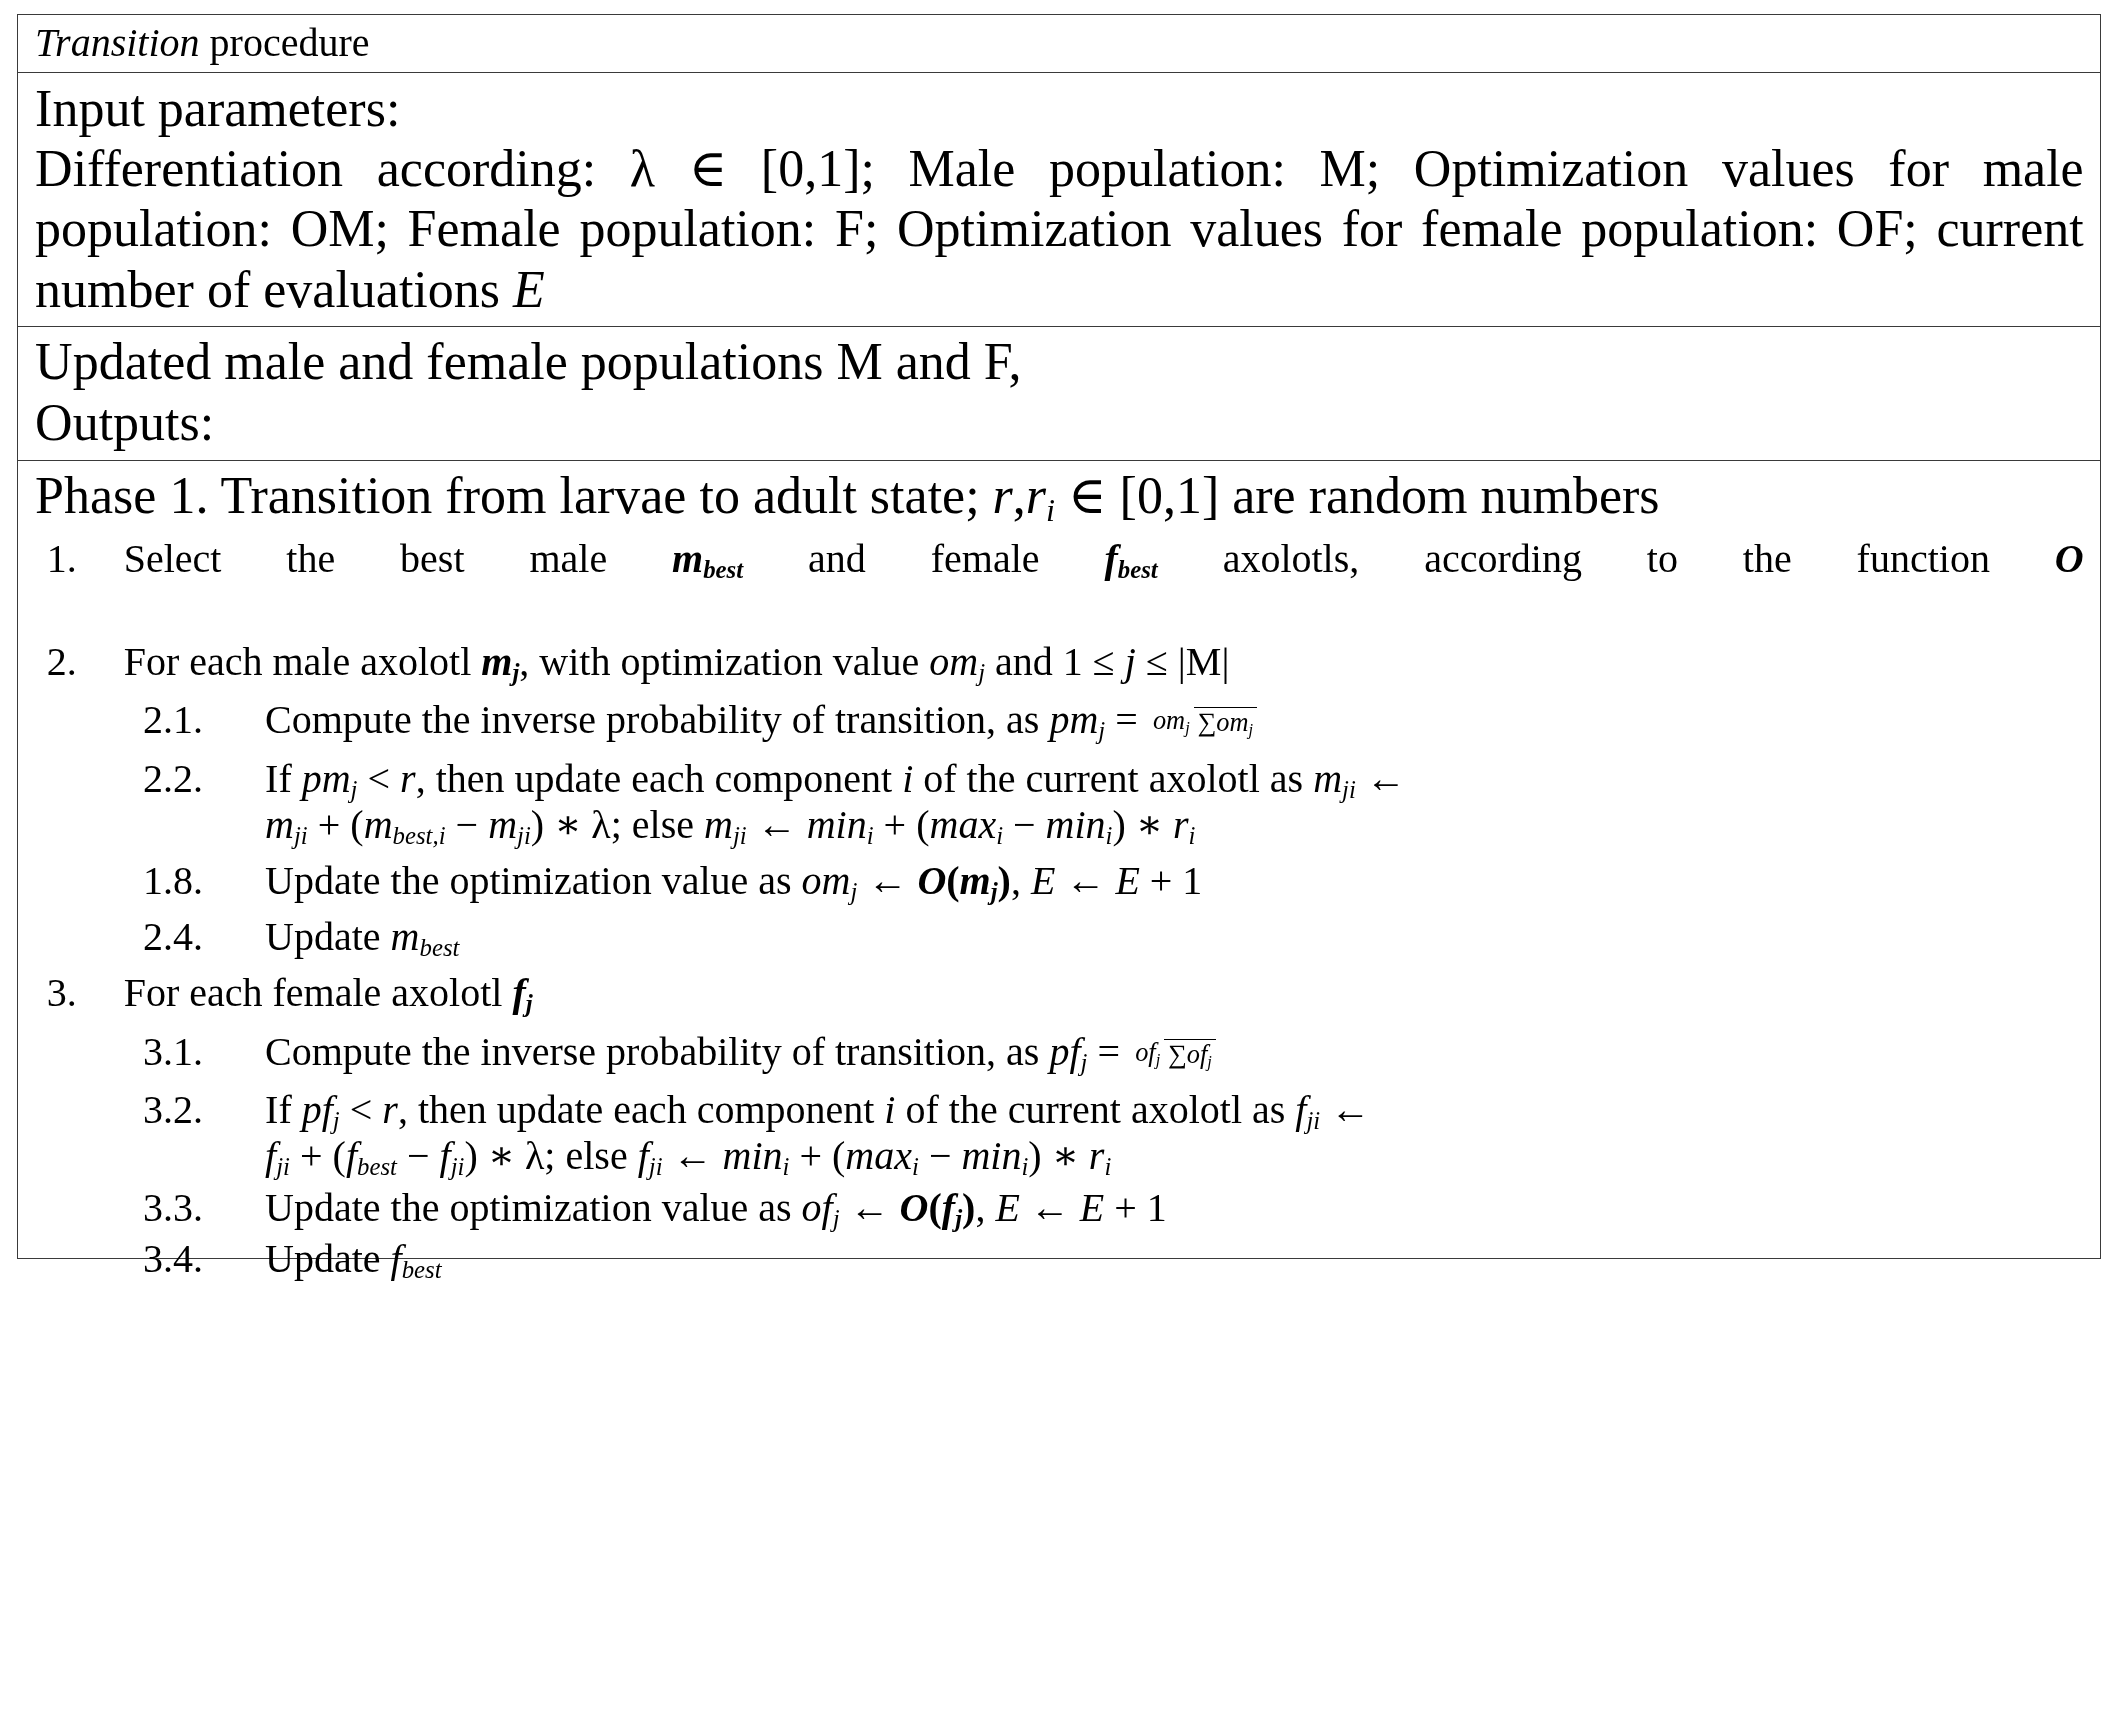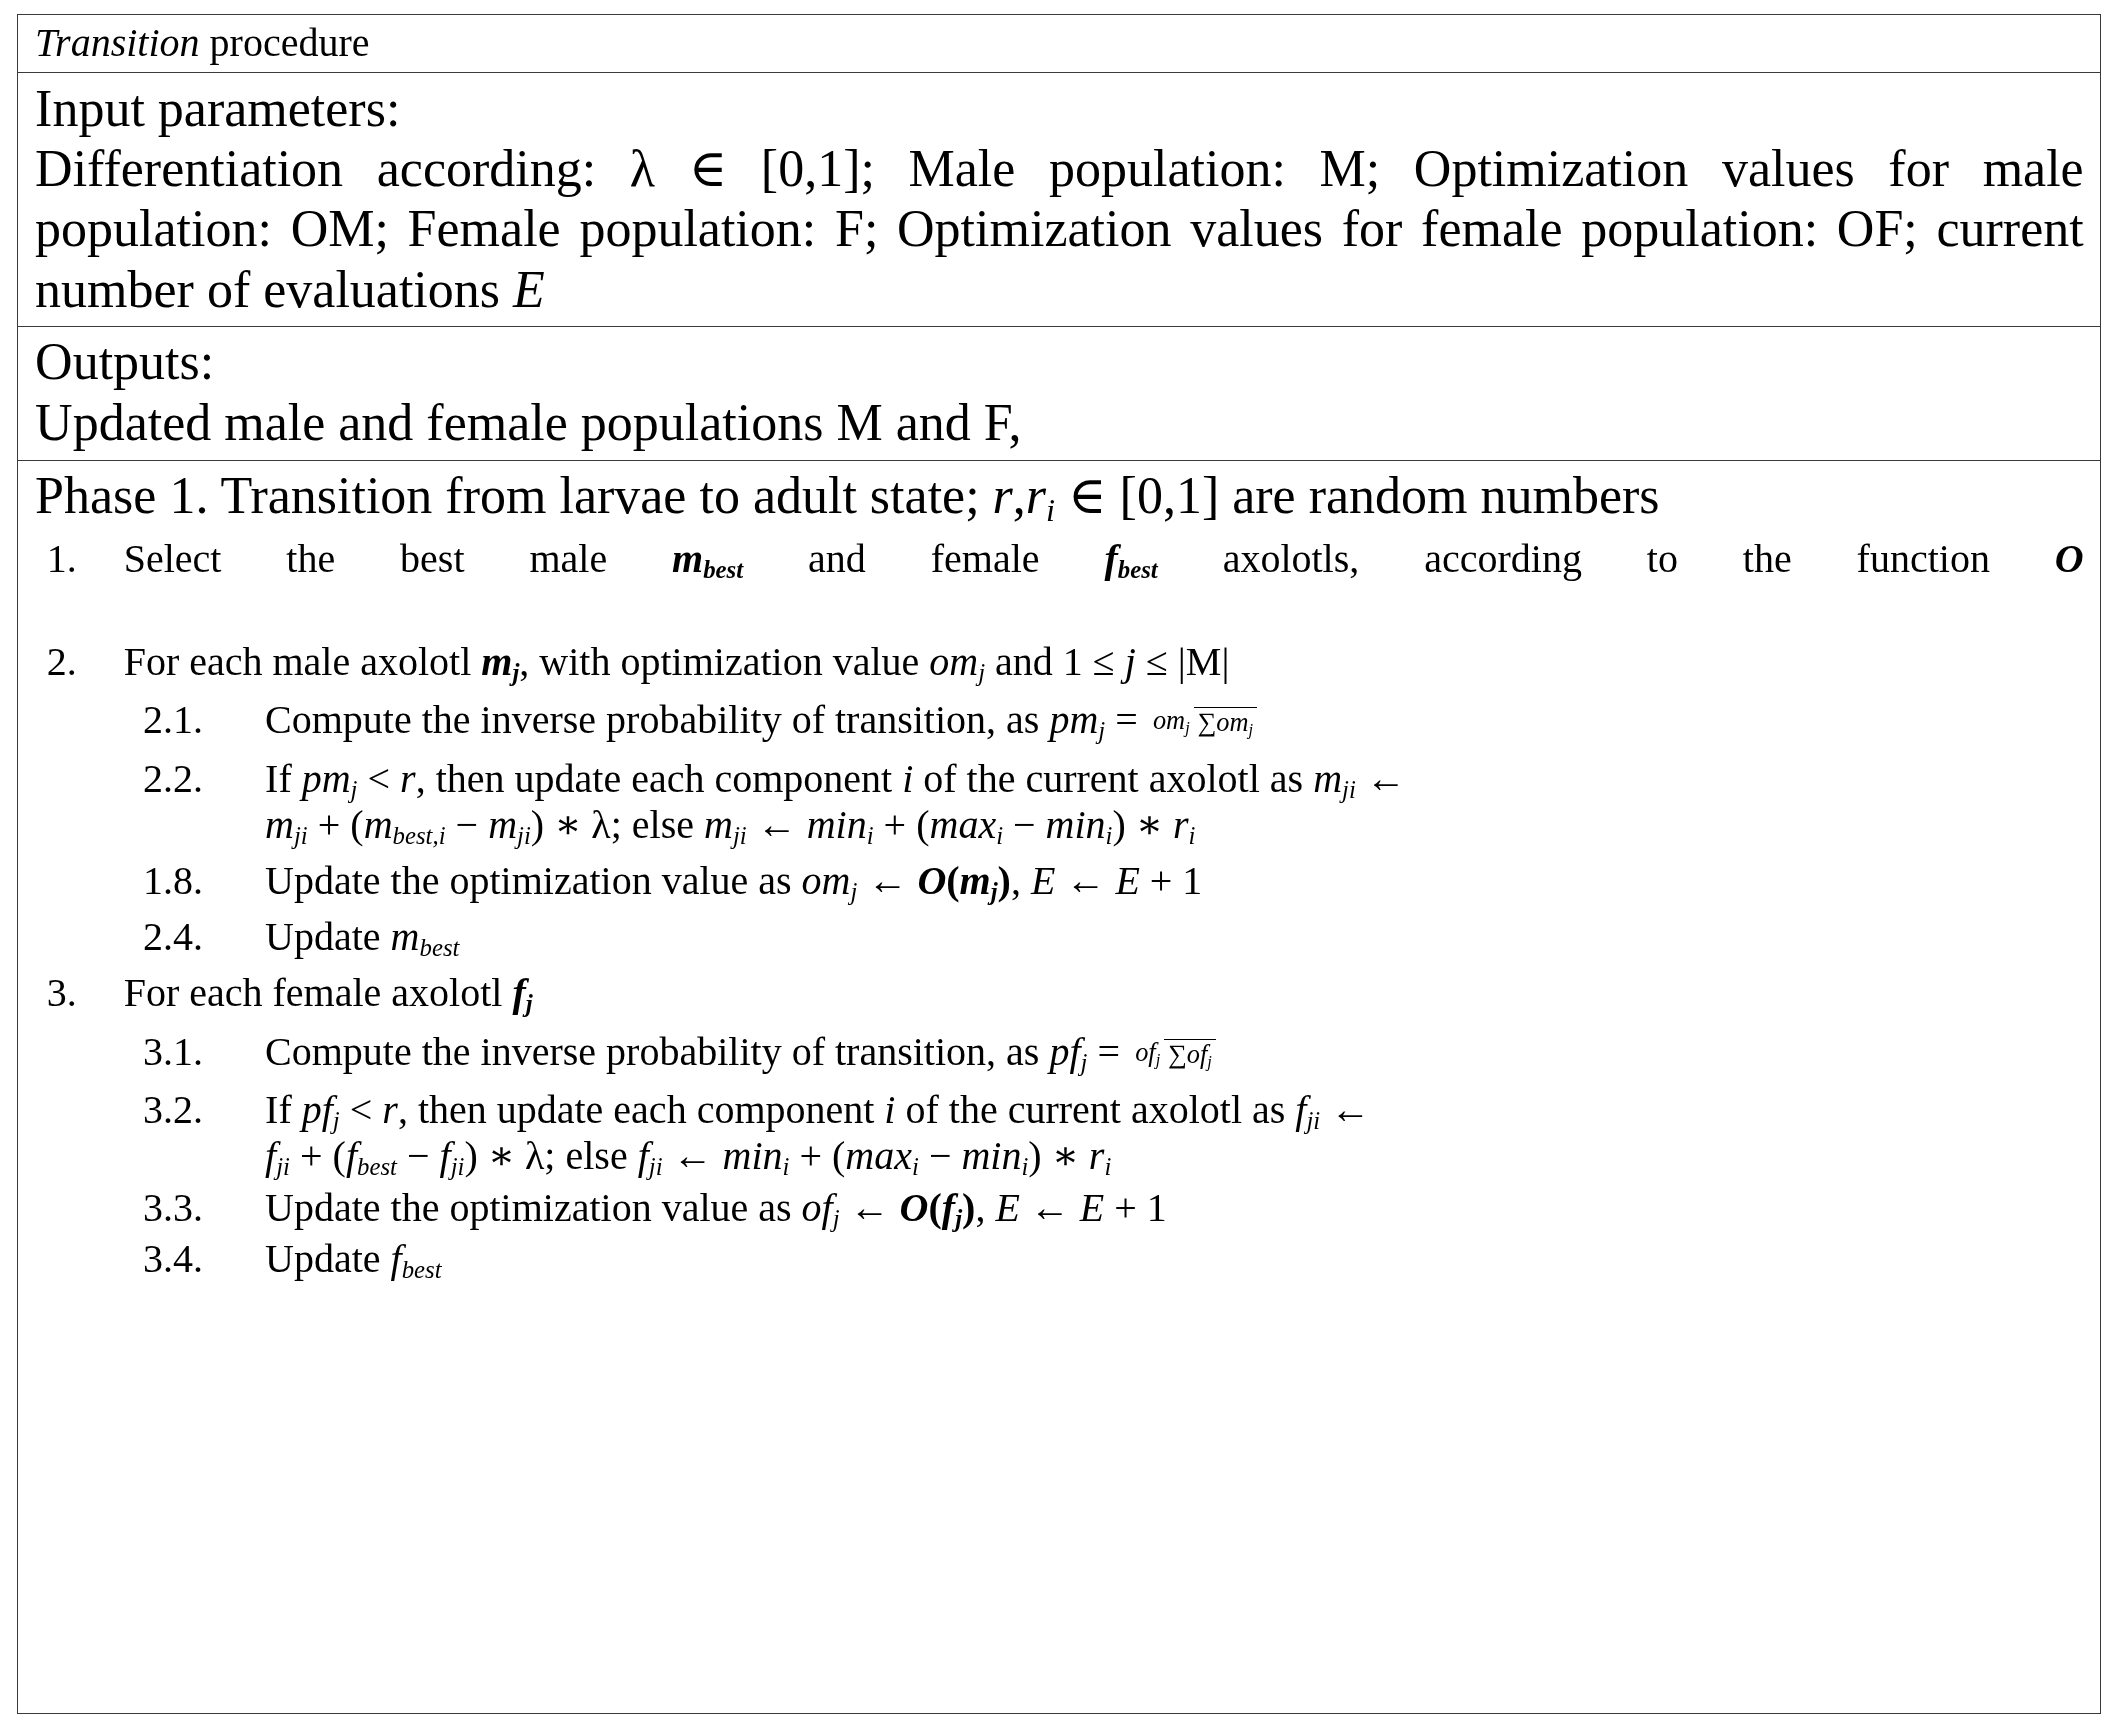--- a/index.html
+++ b/index.html
@@ -13,21 +13,21 @@
     font-family: "Liberation Serif", "DejaVu Serif", serif;
     color: #000000;
     overflow: hidden;
   }
 
   .algo-box {
     position: absolute;
     left: 17.4px;
     top: 14px;
     width: 2084px;
-    height: 1700px;
+    height: 1245px;
     box-sizing: border-box;
     border: 1.9px solid #3a3a3a;
     background: #ffffff;
   }
 
   .section {
     box-sizing: border-box;
     padding: 6.4px 16.7px 9px 16.7px;
   }
   .section + .section {
@@ -119,22 +119,22 @@
   </div>
 
   <div class="section" style="padding-top:5.2px;padding-bottom:6.4px;">
     <div class="line">Input parameters:</div>
     <div class="line wrap" style="text-align:justify;">
       <span>Differentiation according: </span><span>λ</span><span> ∈ [0,1]; Male population: M; Optimization values for male population: OM; Female population: F; Optimization values for female population: OF; current number of evaluations </span><span class="mi">E</span>
     </div>
   </div>
 
   <div class="section" style="padding-top:5.2px;padding-bottom:6.4px;">
+    <div class="line">Updated male and female populations M and F,</div>
     <div class="line">Outputs:</div>
-    <div class="line">Updated male and female populations M and F,</div>
   </div>
 
   <div class="section" style="padding-top:5.2px;padding-bottom:3.9px;">
 
     <div class="line">
       <span>Phase 1. Transition from larvae to adult state; </span><span class="mi">r</span><span>,</span><span class="mi"><span>r</span><sub>i</sub></span><span> ∈ [0,1]  are random numbers</span>
     </div>
 
     <div class="rowgap"></div>
 

